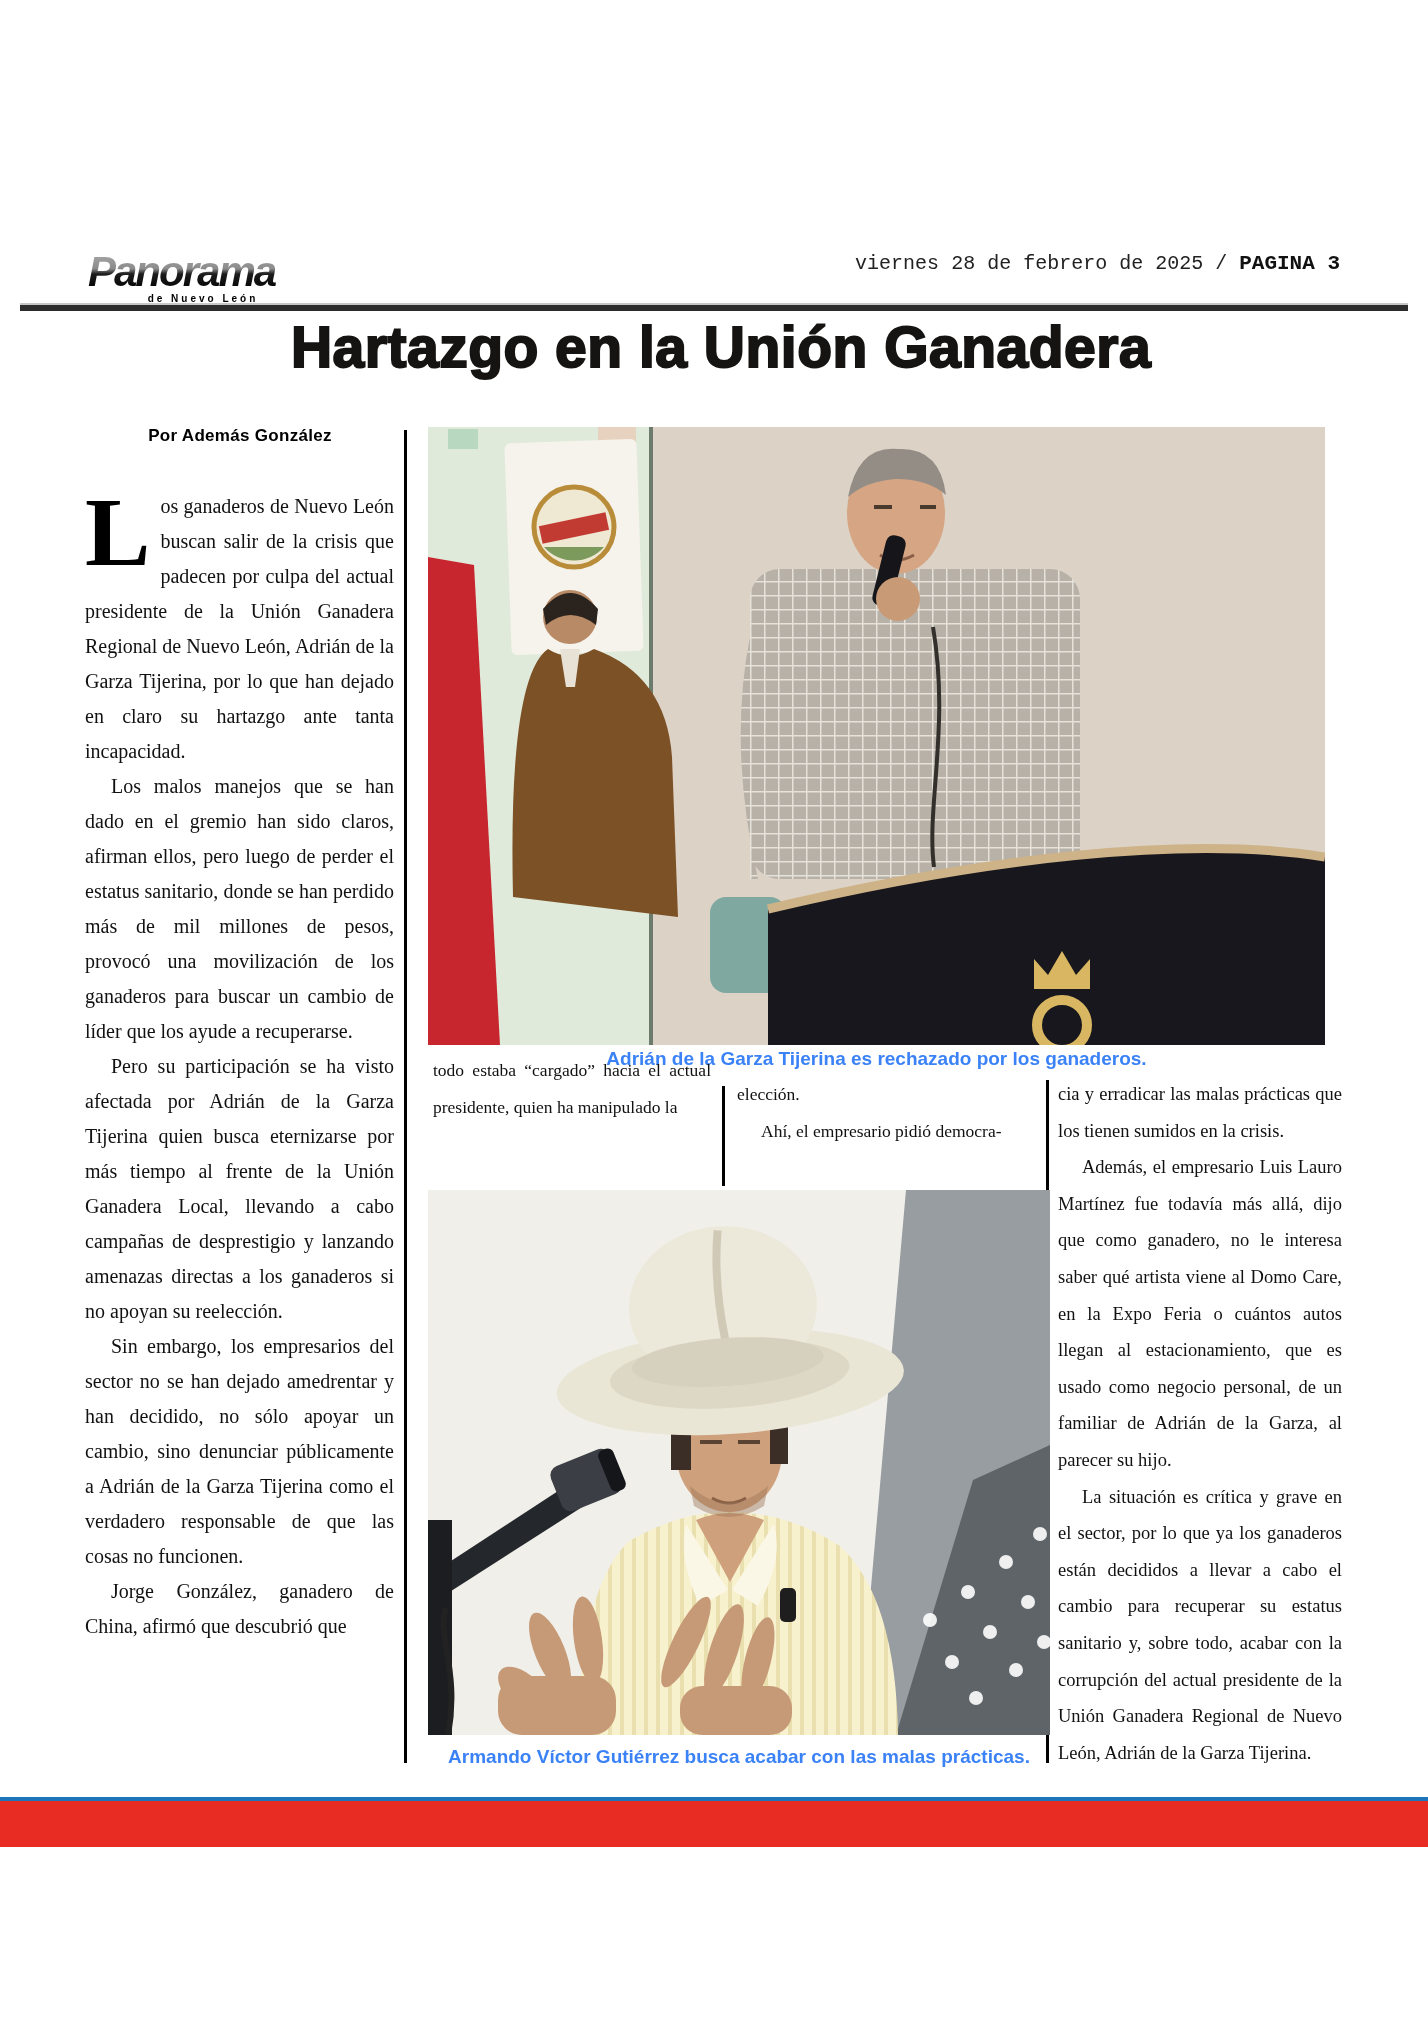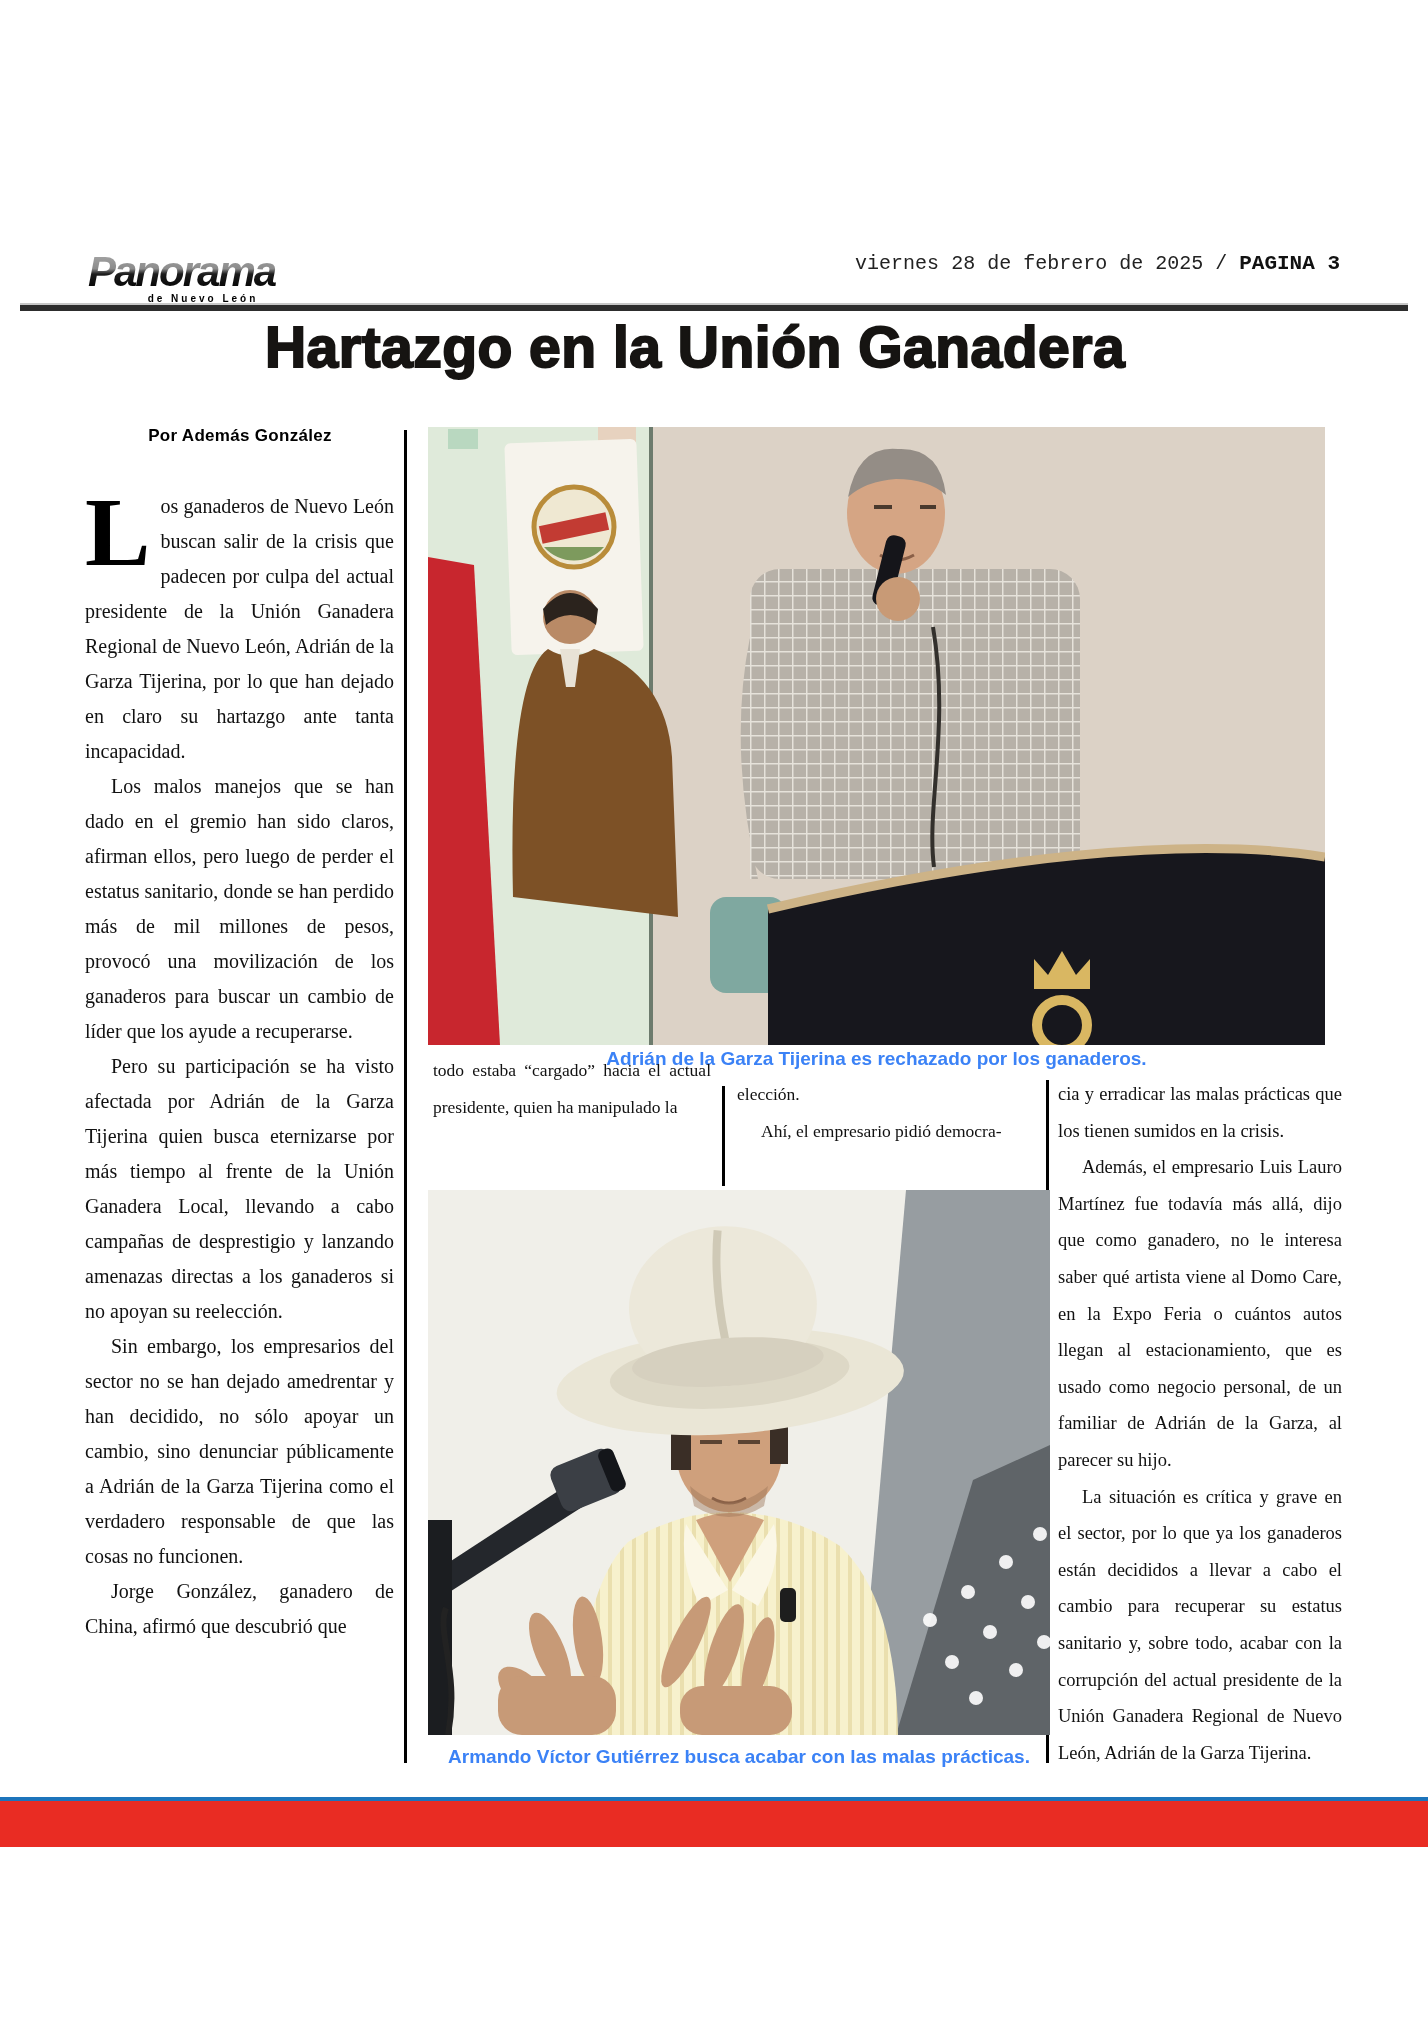--- a/index.html
+++ b/index.html
@@ -15,21 +15,21 @@
     text-shadow:none;}
   .logo-sub{font-family:"Liberation Sans",sans-serif;font-weight:bold;font-size:10px;
     letter-spacing:3px;color:#000;margin-top:1px;text-align:center;width:170px;margin-left:30px;}
   .dateline{position:absolute;right:88px;top:252px;font-family:Liberation Mono, monospace;
     font-size:20px;color:#222;white-space:nowrap;text-align:right;}
   .dateline b{font-size:21px;color:#111;}
   .toprule{position:absolute;left:20px;top:303px;width:1388px;height:8px;
     background:linear-gradient(180deg,#c7c7c7 0 28%,#2d2d2d 28% 100%);}
 
   
-  .headline{position:absolute;left:75px;top:314px;width:1240px;text-align:center;
+  .headline{position:absolute;left:101px;top:314px;width:1240px;text-align:center;
     font-family:"Liberation Sans",sans-serif;font-weight:bold;font-size:57px;
     letter-spacing:0.5px;color:#161412;-webkit-text-stroke:2px #161412;}
   .byline{position:absolute;left:85px;top:426px;width:310px;text-align:center;
     font-family:"Liberation Sans",sans-serif;font-weight:bold;font-size:17px;
     letter-spacing:0.3px;color:#000;}
 
   
   .col1{position:absolute;left:85px;top:489px;width:309px;font-size:20px;line-height:35px;
     text-align:justify;}
   .col1 p{margin:0;text-indent:26px;}

